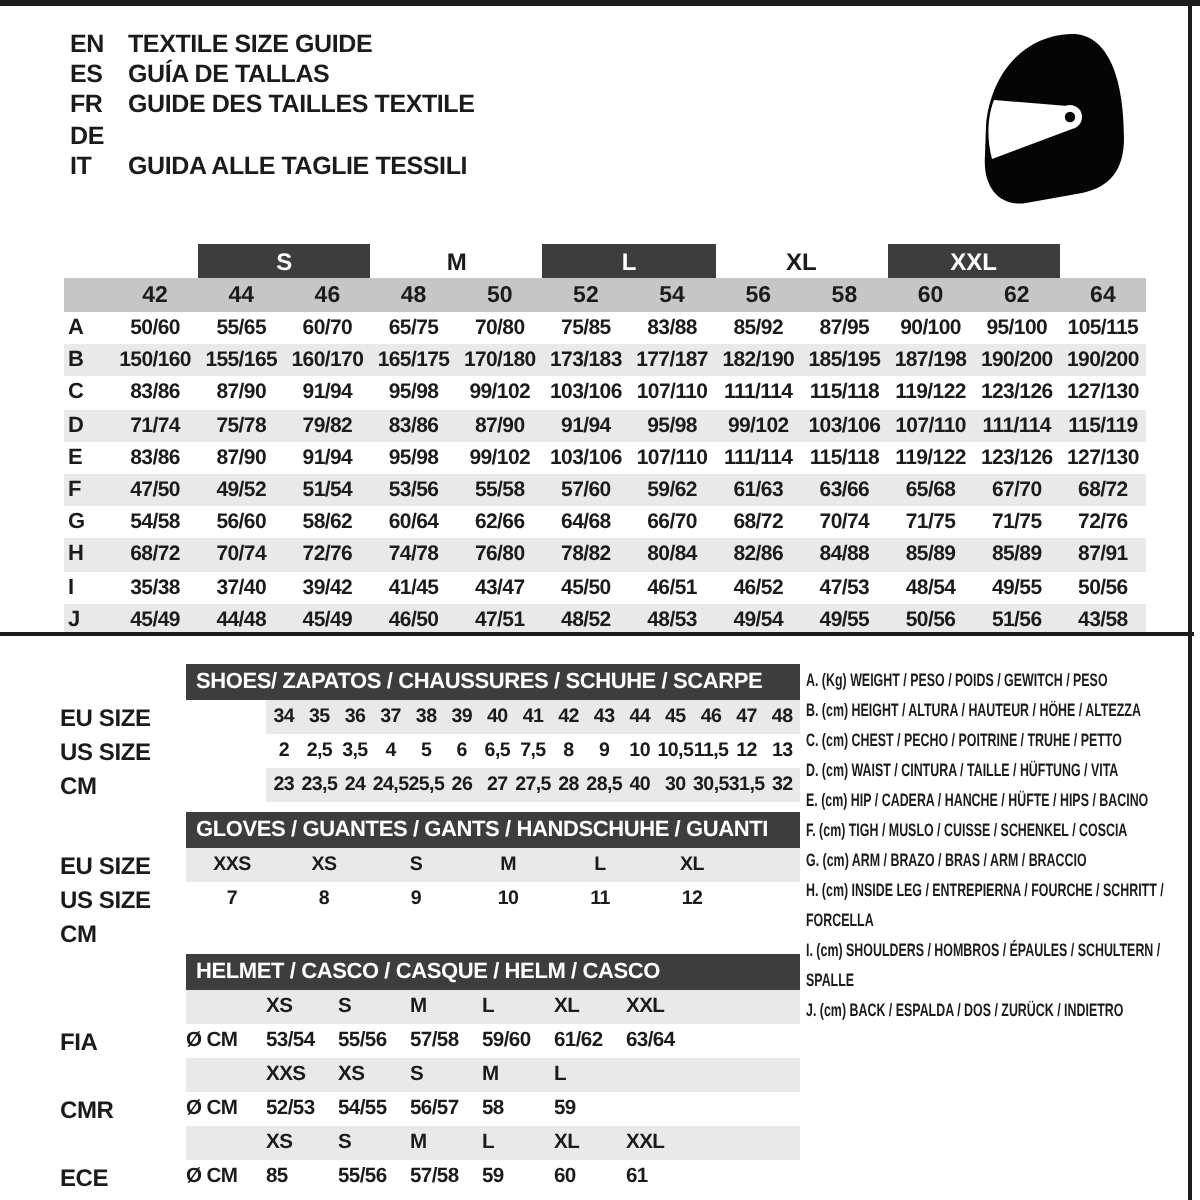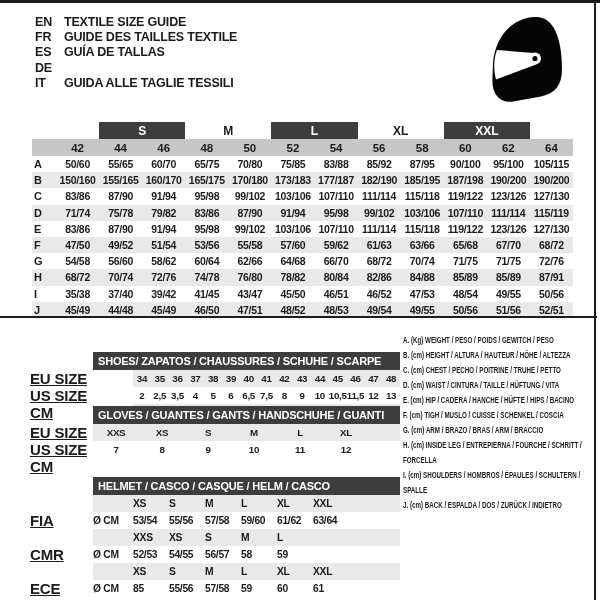--- a/index.html
+++ b/index.html
@@ -30,28 +30,28 @@
   .tt-sizes .cell { text-align:center; }
   .tt-row { height:16.2px; align-items:center; font-size:10.5px; letter-spacing:-0.3px; }
   .tt-row.stripe { background:#e9e9e9; }
   .tt-row .letter { padding-left:2px; font-size:11px; letter-spacing:0; }
   .tt-row .cell { text-align:center; }
 
   .divider { position:absolute; left:0; top:316px; width:597px; height:2px; background:#1c1c1c; }
 
   
   .sec { position:absolute; left:30px; width:370px; }
-  .sec-shoes  { top:352px; }
+  .sec-shoes  { top:332px; }
   .sec-gloves { top:406px; }
   .sec-helmet { top:477px; }
   .bar { margin-left:63px; height:18px; background:#3d3d3d; color:#ffffff;
          display:flex; align-items:center; padding-left:5px; box-sizing:border-box;
          font-size:11px; letter-spacing:-0.2px; }
   .sec-row { display:flex; height:17px; }
-  .sec-row .lbl { width:63px; display:flex; align-items:center; font-size:15px; letter-spacing:-0.2px;text-decoration:underline; }
+  .sec-row .lbl { width:63px; display:flex; align-items:center; font-size:12px; letter-spacing:-0.2px; }
   .sec-row .cells { flex:1; display:grid; align-items:center; }
   .cells.gray { background:#e9e9e9; }
   .cells .cell { font-size:9.8px; letter-spacing:-0.3px; text-align:center; }
   .shoes-cells  { grid-template-columns:repeat(15,1fr);margin-left:40px; }
   .gloves-cells { grid-template-columns:repeat(6,46px) 1fr; }
   .helmet-cells { grid-template-columns:40px repeat(6,36px) 1fr; }
   .helmet-cells .cell { text-align:left; font-size:10.3px; }
 
   
   .legend { position:absolute; left:403px; top:333px; width:280px;
@@ -64,26 +64,26 @@
 <div class="page">
   <div class="top-border"></div>
   <div class="right-border"></div>
 
   <div class="lang-block" id="langs">
       <div class="lang-row">
         <span class="lang-code">EN</span>
         <span class="lang-title">TEXTILE SIZE GUIDE</span>
       </div>
       <div class="lang-row">
+        <span class="lang-code">ES</span>
+        <span class="lang-title">GUÍA DE TALLAS</span>
+      </div>
+      <div class="lang-row">
         <span class="lang-code">FR</span>
         <span class="lang-title">GUIDE DES TAILLES TEXTILE</span>
-      </div>
-      <div class="lang-row">
-        <span class="lang-code">ES</span>
-        <span class="lang-title">GUÍA DE TALLAS</span>
       </div>
       <div class="lang-row">
         <span class="lang-code">DE</span>
       </div>
       <div class="lang-row">
         <span class="lang-code">IT</span>
         <span class="lang-title">GUIDA ALLE TAGLIE TESSILI</span>
       </div>
     </div>
 
@@ -261,21 +261,21 @@
           <div class="cell">44/48</div>
           <div class="cell">45/49</div>
           <div class="cell">46/50</div>
           <div class="cell">47/51</div>
           <div class="cell">48/52</div>
           <div class="cell">48/53</div>
           <div class="cell">49/54</div>
           <div class="cell">49/55</div>
           <div class="cell">50/56</div>
           <div class="cell">51/56</div>
-          <div class="cell">52/51</div>
+          <div class="cell">43/58</div>
         </div>
       </div>
   </div>
 
   <div class="divider"></div>
 
   <div class="sec sec-shoes">
     <div class="bar">SHOES/ ZAPATOS / CHAUSSURES / SCHUHE / SCARPE</div>
     <div id="shoes-rows">
         <div class="sec-row">

